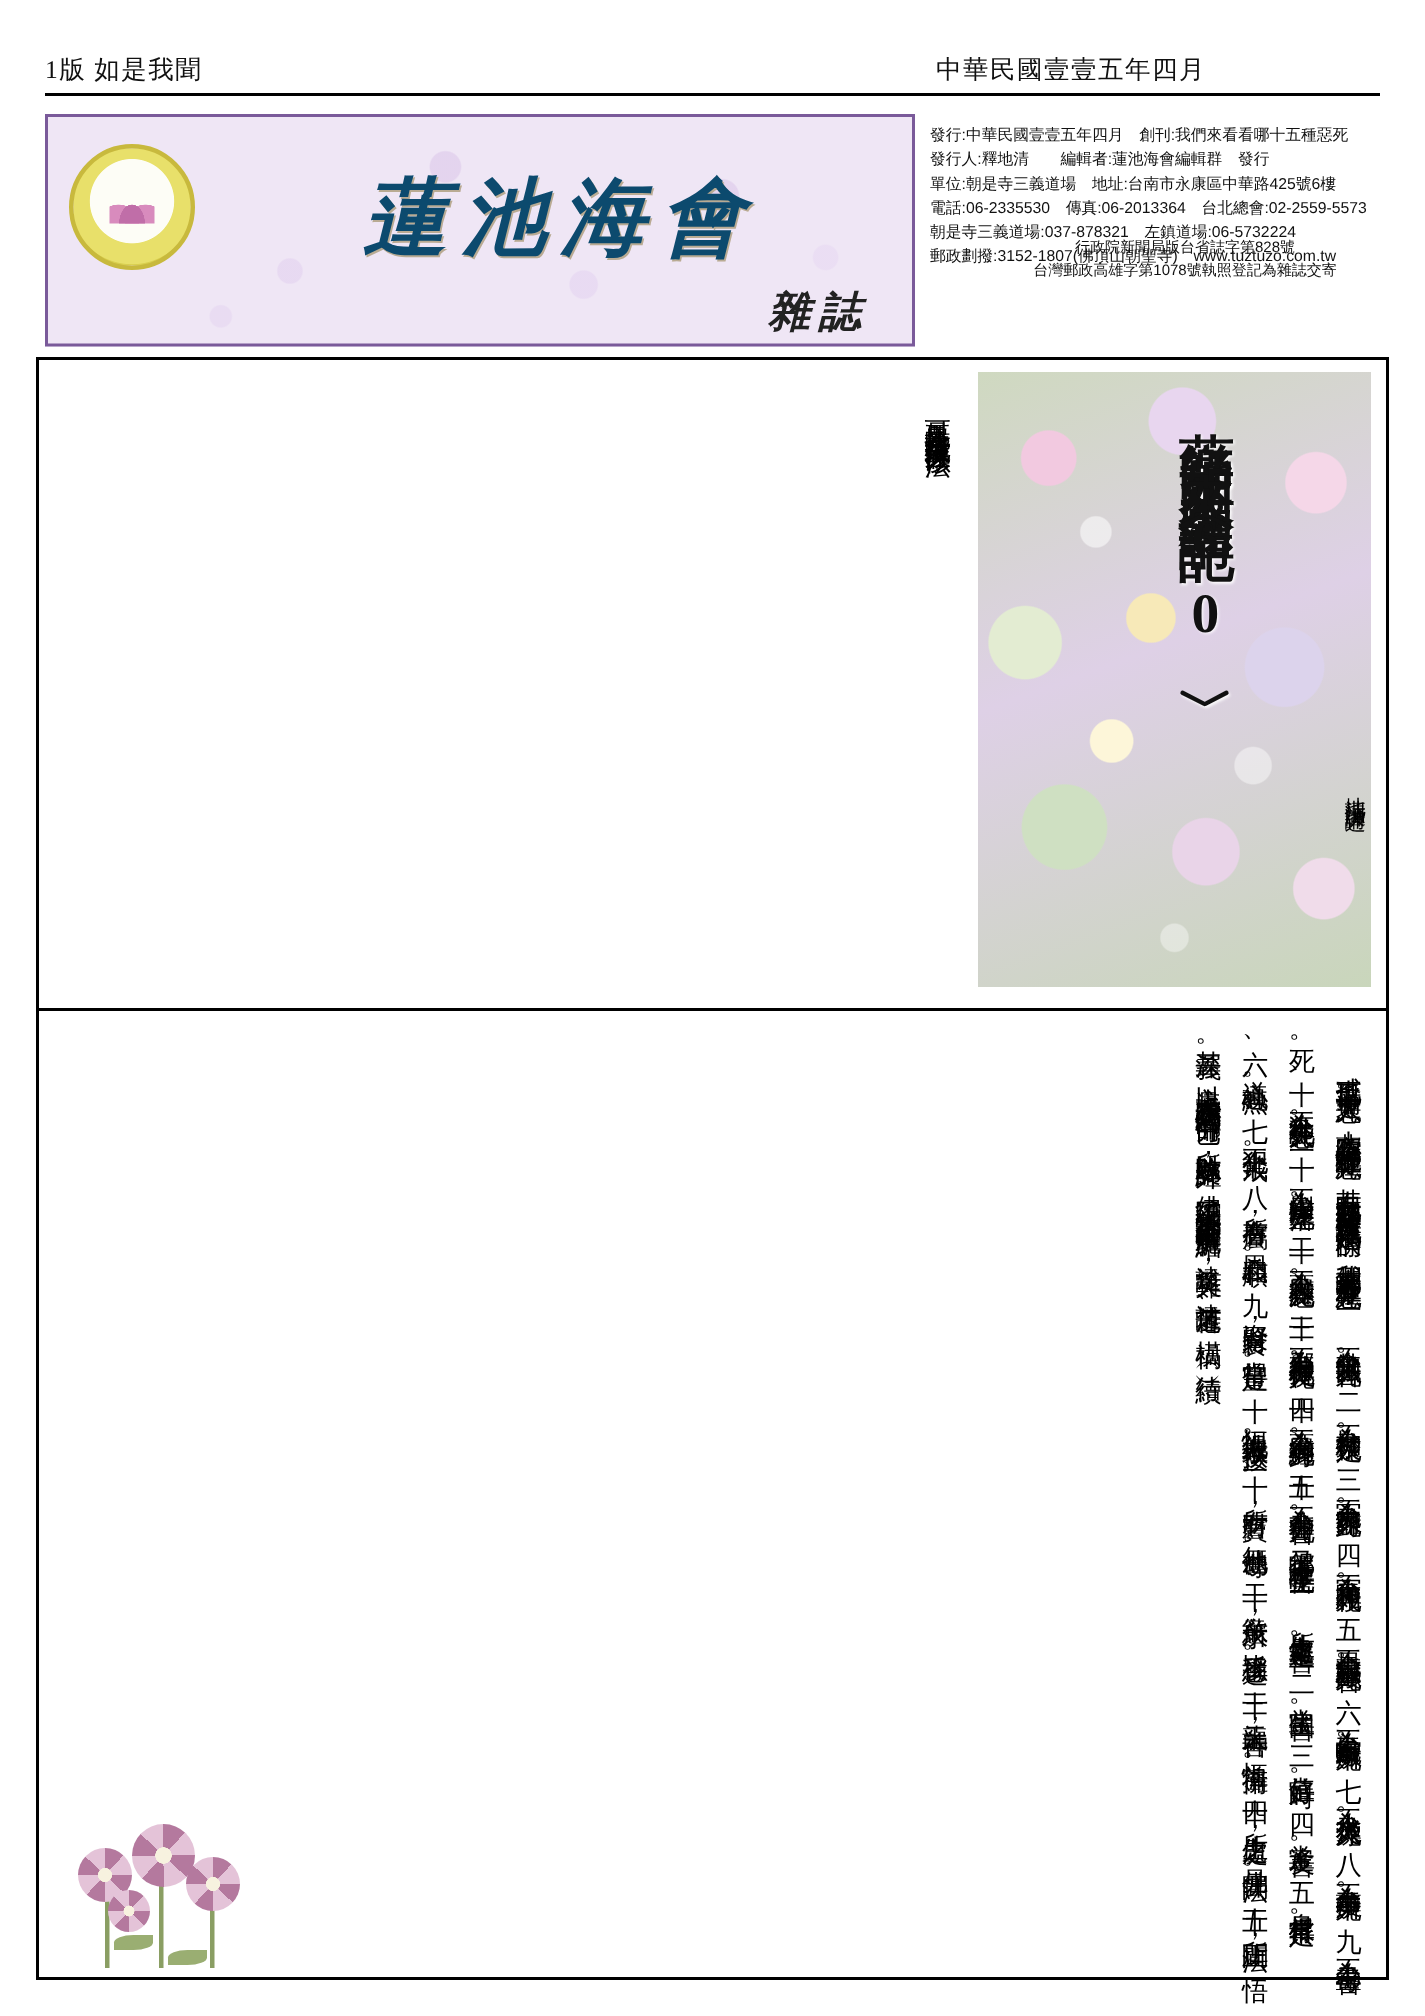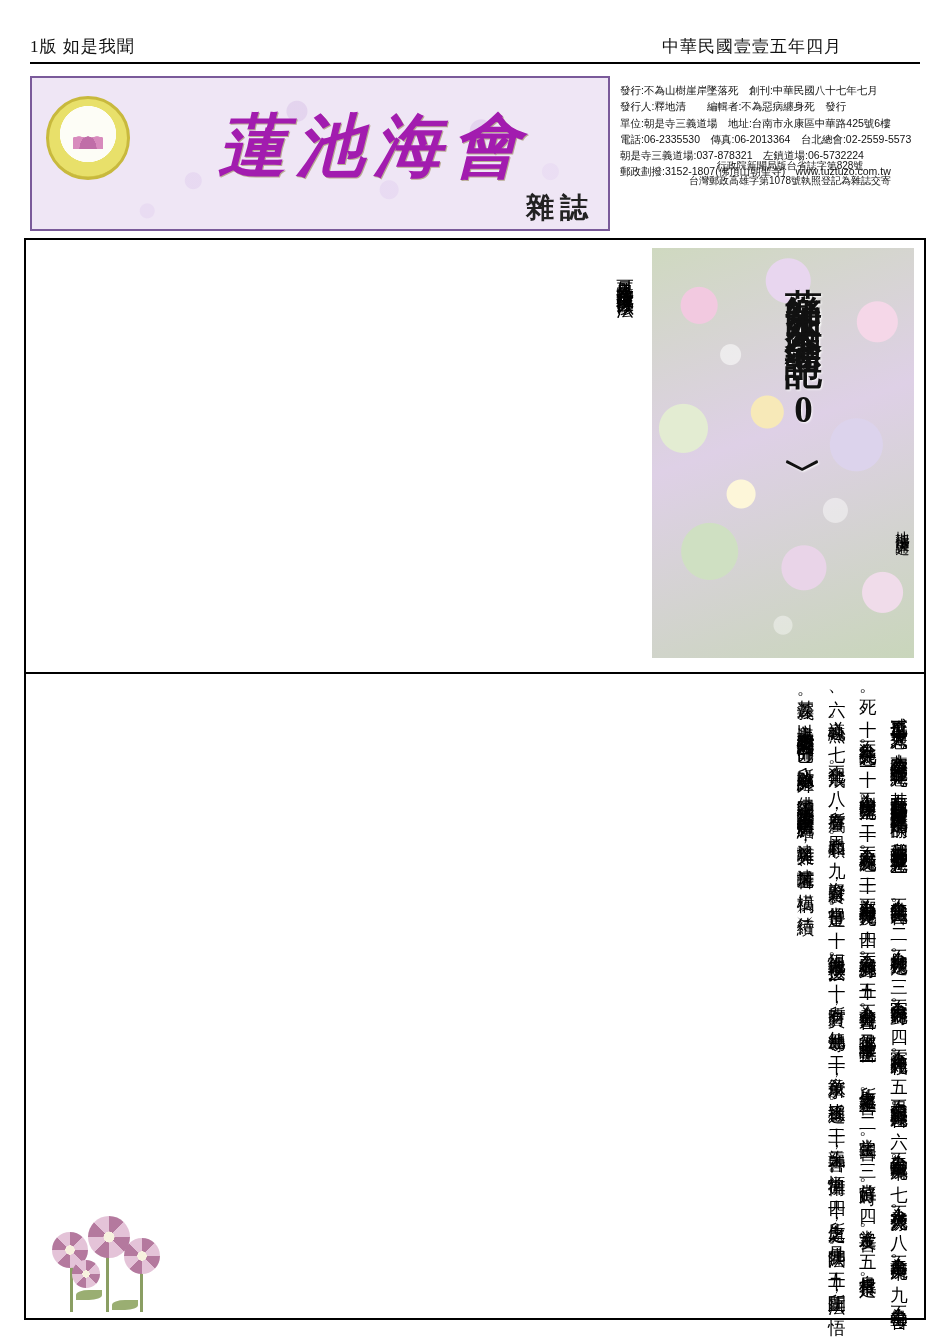--- a/index.html
+++ b/index.html
@@ -20,21 +20,21 @@
     top: 34px; left: 30px; right: 30px;
     height: 30px;
     display: flex;
     align-items: center;
     justify-content: space-between;
     font-size: 17px;
     border-bottom: 2px solid #000;
     padding-bottom: 4px;
   }
   .top-header .left { letter-spacing: 1px; }
-  .top-header .right { margin-right: 78px; letter-spacing: 1px; }
+  .top-header .right { margin-right: 116px; letter-spacing: 1px; }
 
   
   .masthead {
     position: absolute;
     top: 76px; left: 30px;
     width: 890px; height: 155px;
     display: flex;
   }
   .masthead-left {
     width: 580px; height: 155px;
@@ -73,34 +73,35 @@
     background: radial-gradient(ellipse at 50% 100%, #c06ea8 0 40%, transparent 41%),
                 radial-gradient(ellipse at 20% 100%, #d88bbd 0 40%, transparent 41%),
                 radial-gradient(ellipse at 80% 100%, #d88bbd 0 40%, transparent 41%);
   }
   .masthead-title {
     position: absolute;
     left: 112px; top: 6px;
     width: 460px; height: 124px;
     display: flex; align-items: center; justify-content: center;
     font-family: Liberation Mono, monospace;
-    font-size: 68px;
+    font-size: 56px;
     font-weight: bold;
     letter-spacing: 10px;
-    color: #a21caf;
+    color: #0c4a6e;
     font-style: italic;
     text-shadow: 1px 1px 0 #b9ab93;
   }
   .masthead-sub {
     position: absolute;
-    right: 14px; bottom: 2px;
+    right: 28px; bottom: 2px;
     font-size: 28px;
     font-weight: bold;
     letter-spacing: 6px;
     color: #222;
+    font-style: italic;
   }
 
   .masthead-right {
     width: 310px; height: 155px;
     padding: 6px 4px 2px 10px;
     font-family: "Liberation Sans", sans-serif;
     font-size: 10.5px;
     line-height: 1.55;
     color: #111;
   }
@@ -248,22 +249,22 @@
 
 <div class="masthead">
   <div class="masthead-left">
     <div class="logo-badge">
       <span class="lotus"></span>
     </div>
     <div class="masthead-title">蓮池海會</div>
     <div class="masthead-sub">雜誌</div>
   </div>
   <div class="masthead-right">
-    <div class="line">發行:不為山樹崖岸墜落死　創刊:中華民國八十七年七月</div>
-    <div class="line">發行人:釋地清　　編輯者:不為惡病纏身死　發行</div>
+    <div class="line">發行:中華民國壹壹五年四月　創刊:我們來看看哪十五種惡死</div>
+    <div class="line">發行人:釋地清　　編輯者:蓮池海會編輯群　發行</div>
     <div class="line">單位:朝是寺三義道場　地址:台南市永康區中華路425號6樓</div>
     <div class="line">電話:06-2335530　傳真:06-2013364　台北總會:02-2559-5573</div>
     <div class="line">朝是寺三義道場:037-878321　左鎮道場:06-5732224</div>
     <div class="line">郵政劃撥:3152-1807(佛頂山朝聖寺)　www.tuztuzo.com.tw</div>
   </div>
 </div>
 <div class="reg-note">
   <div>行政院新聞局版台省誌字第828號</div>
   <div>台灣郵政高雄字第1078號執照登記為雜誌交寄</div>
 </div>

